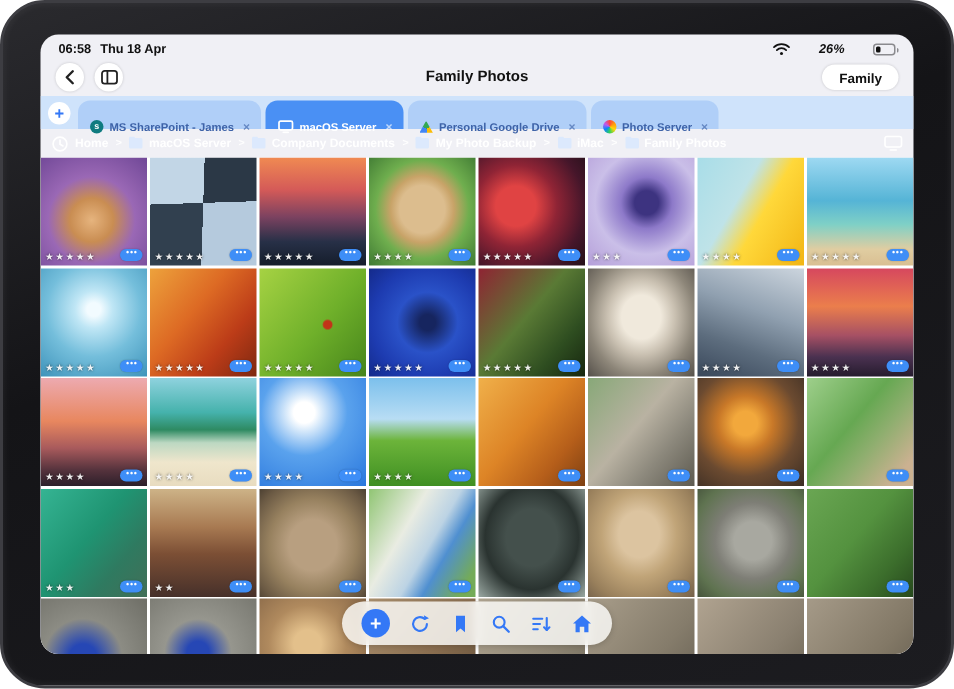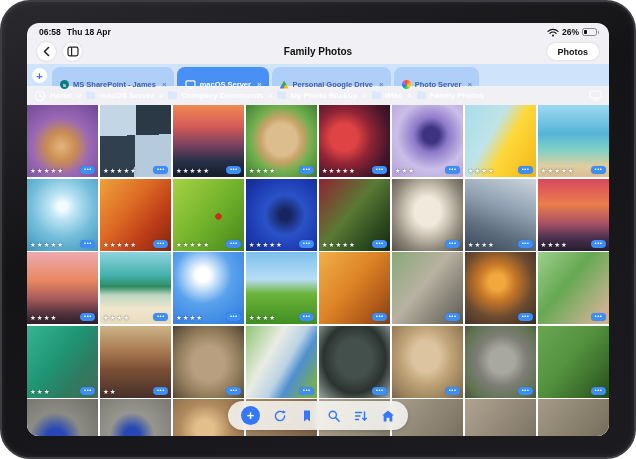--- a/index.html
+++ b/index.html
@@ -3,21 +3,21 @@
 <meta charset="utf-8">
 <style>
   * { margin:0; padding:0; box-sizing:border-box; }
   html,body { width:636px; height:459px; background:#fff; font-family:"Liberation Sans", sans-serif; }
   .device { position:absolute; inset:0; width:636px; height:459px; background:linear-gradient(160deg,#2a2a2e,#141417 40%,#1c1c20); border-radius:30px; border:2px solid #3d3d42; box-shadow:inset 0 0 6px rgba(255,255,255,.08); }
   .screen { position:absolute; left:25px; right:25px; top:21px; bottom:21px; background:#f0f0f5; border-radius:12px; overflow:hidden; display:flex; flex-direction:column; }
 
   
   .statusbar { height:16px; display:flex; align-items:center; justify-content:space-between; padding:2px 12px 0; font-size:8.5px; font-weight:bold; color:#111; }
   .sb-left { display:flex; gap:6px; }
-  .sb-right { display:flex; gap:3px; align-items:center; }
+  .sb-right { display:flex; gap:19px; align-items:flex-end;font-style:italic; }
   .battery { width:15px; height:8px; border:1px solid #8a8a8e; border-radius:2.5px; position:relative; display:flex; align-items:center; padding:1px; }
   .battery::after { content:""; position:absolute; right:-3px; top:2px; width:1.5px; height:3px; background:#8a8a8e; border-radius:0 1px 1px 0; }
   .battery-fill { height:100%; background:#111; border-radius:1px; }
 
   
   .navrow { height:25px; position:relative; display:flex; align-items:center; padding:0 10px; }
   .circle-btn { width:19px; height:19px; border-radius:50%; background:#fff; box-shadow:0 0 2px rgba(0,0,0,.18); display:flex; align-items:center; justify-content:center; margin-right:7px; cursor:pointer; }
   .page-title { position:absolute; left:0; right:0; text-align:center; font-size:10px; font-weight:bold; color:#111; pointer-events:none; }
   .select-btn { margin-left:auto; background:#fff; border-radius:11px; box-shadow:0 0 2px rgba(0,0,0,.18); font-size:9px; font-weight:600; color:#111; padding:3.5px 11px; cursor:pointer; z-index:2; }
 
@@ -82,21 +82,21 @@
             <polyline points="6.5,1.5 2.5,5.5 6.5,9.5" fill="none" stroke="#222" stroke-width="1.6" stroke-linecap="round" stroke-linejoin="round"></polyline>
           </svg>
       </span>
       <span class="circle-btn">
         <svg width="12" height="11" viewBox="0 0 12 11">
             <rect x="1" y="1.2" width="10" height="8.6" rx="1.8" fill="none" stroke="#222" stroke-width="1.2"></rect>
             <line x1="4.6" y1="1.2" x2="4.6" y2="9.8" stroke="#222" stroke-width="1.2"></line>
           </svg>
       </span>
       <div class="page-title">Family Photos</div>
-      <span class="select-btn">Photos</span>
+      <span class="select-btn">Family</span>
     </div>
 
     <div class="tabbar">
       <span class="addtab-btn">+</span>
       <div style="display:flex; align-items:flex-end;">
           <div class="tab">
             <span class="ticon ticon-sharepoint">s</span>
             <span>MS SharePoint - James</span>
             <span class="close">×</span>
           </div>

